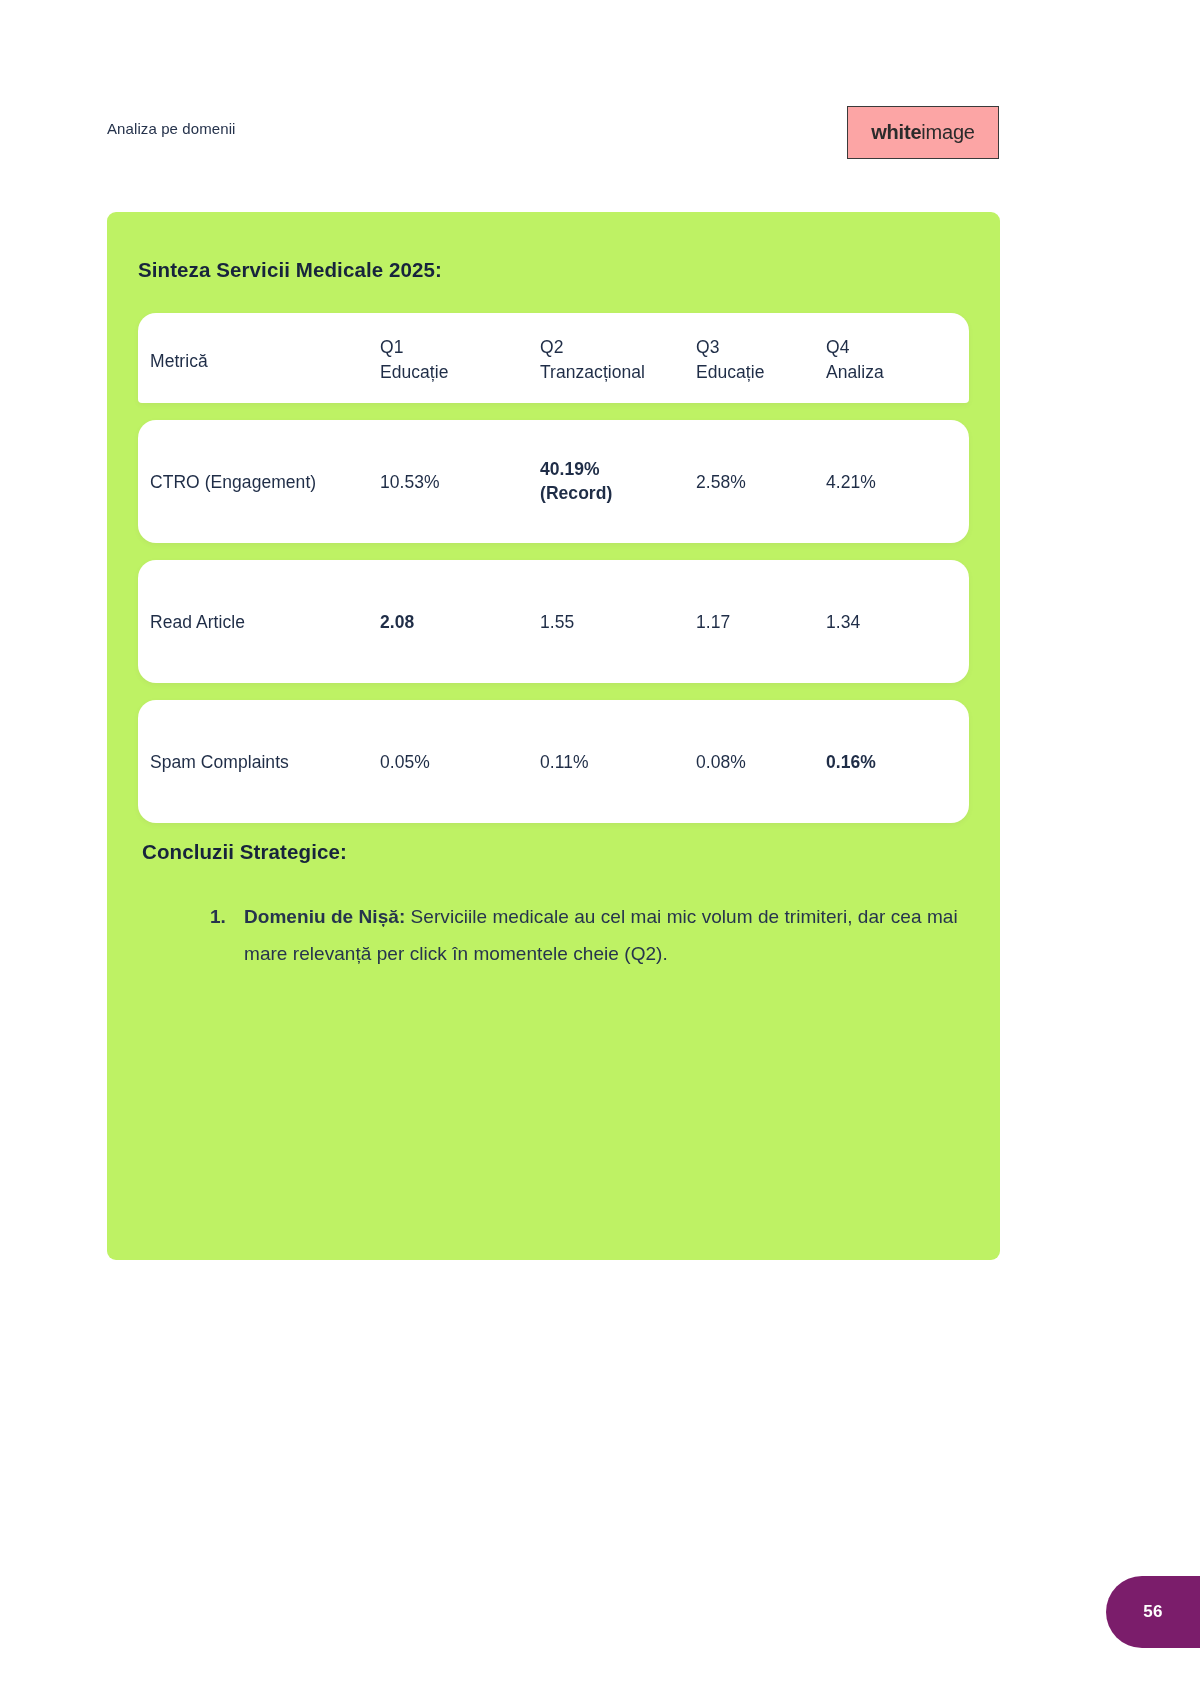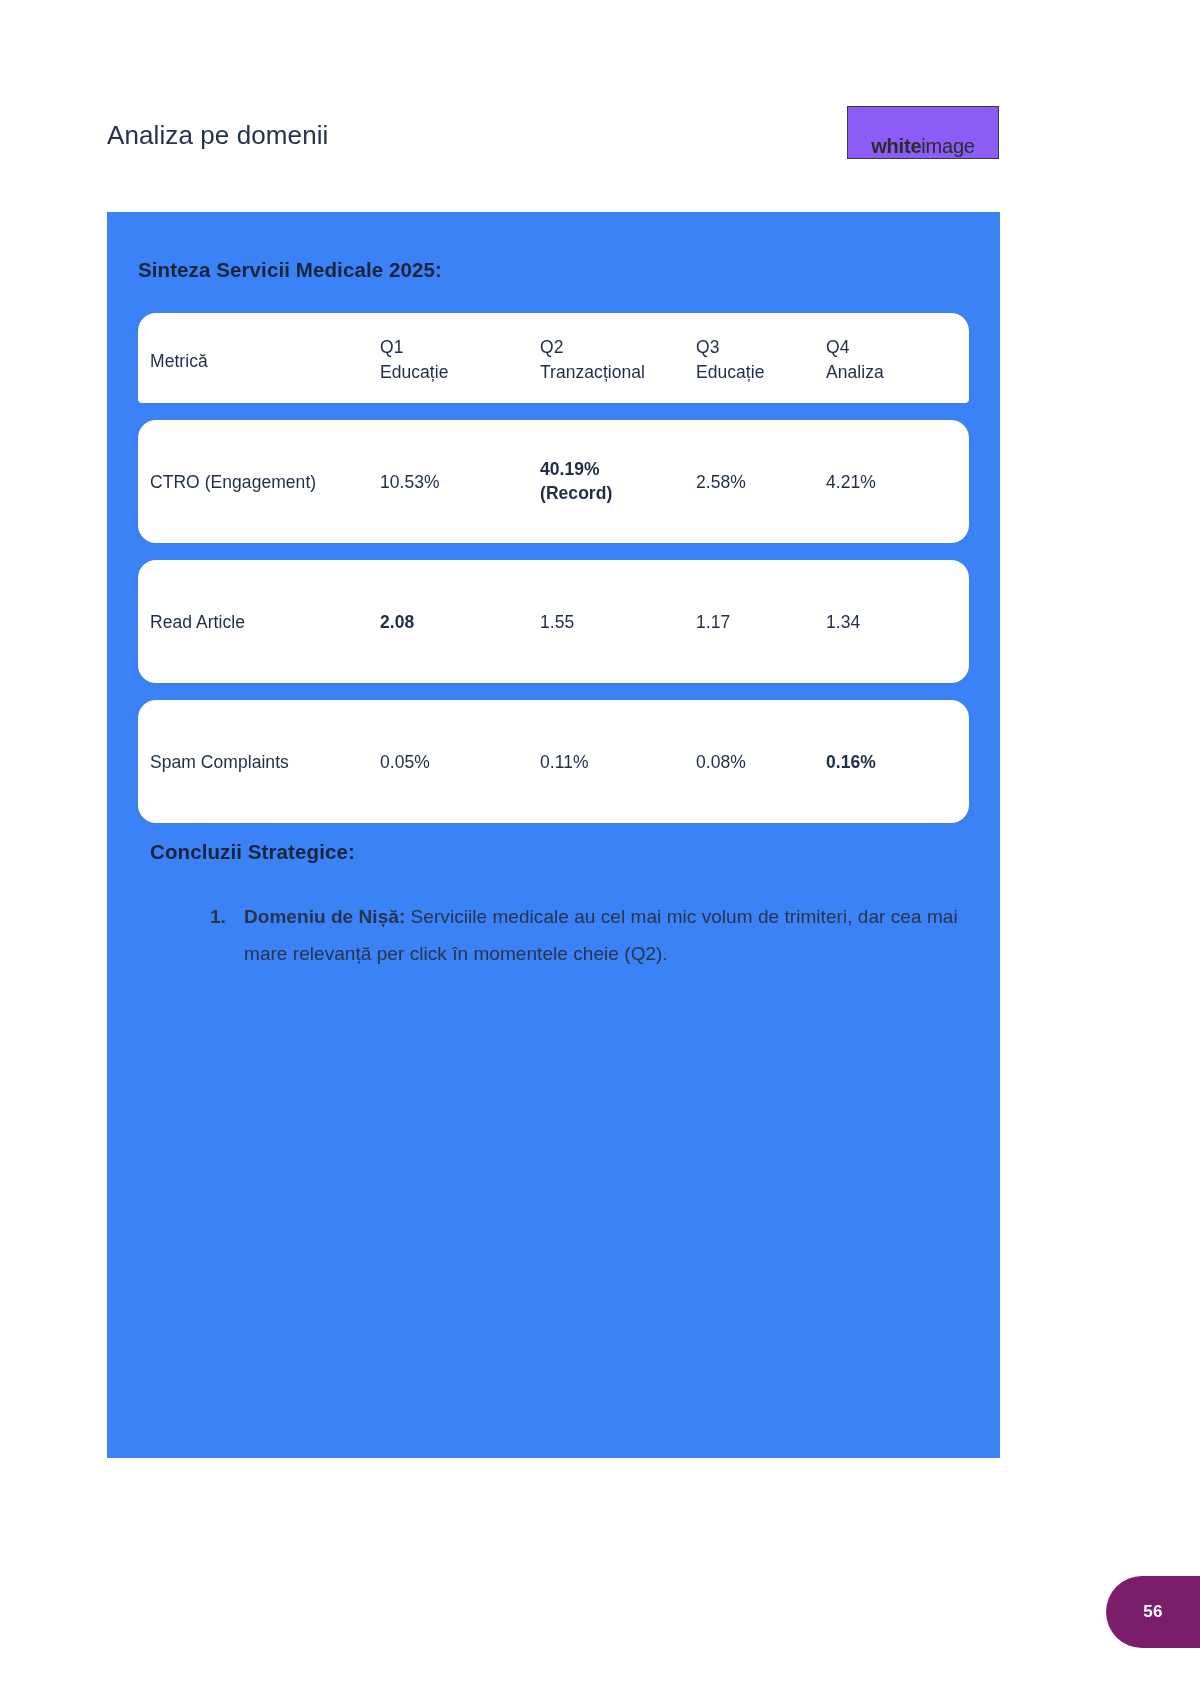--- a/index.html
+++ b/index.html
@@ -21,55 +21,56 @@
     position: absolute;
     left: 0;
     top: 0;
     width: 1200px;
     height: 190px;
   }
   .header-title {
     position: absolute;
     left: 107px;
     top: 120px;
-    font-size: 26px;
+    font-size: 15px;
     color: #25324b;
     letter-spacing: 0.1px;
     white-space: nowrap;
   }
   .logo-box {
     position: absolute;
     left: 847px;
     top: 106px;
     width: 152px;
     height: 53px;
     border: 1.6px solid #3a3a3a;
-    background: #8b5cf6;
+    background: #fca5a5;
     display: flex;
-    align-items: flex-end;
+    align-items: center;
     justify-content: center;
     box-sizing: border-box;
   }
   .logo-text {
     font-size: 20px;
     color: #2b2b2b;
     letter-spacing: -0.2px;
     white-space: nowrap;
   }
   .logo-text .logo-bold { font-weight: 700; }
   .logo-text .logo-light { font-weight: 400; }
 
   
   .panel {
     position: absolute;
     left: 107px;
     top: 212px;
     width: 893px;
-    height: 1246px;
-    background: #3b82f6;
+    height: 1048px;
+    background: #bef264;
+    border-radius: 9px;
   }
   .panel-title {
     position: absolute;
     left: 31px;
     top: 46px;
     font-size: 20.5px;
     font-weight: 700;
     color: #17243c;
     letter-spacing: 0.1px;
     white-space: nowrap;
@@ -139,21 +140,21 @@
     position: absolute;
     left: 31px;
     top: 628px;
     width: 840px;
   }
   .conclusions-title {
     font-size: 20.5px;
     font-weight: 700;
     color: #17243c;
     letter-spacing: 0.1px;
-    margin: 0 0 34px 12px;
+    margin: 0 0 34px 4px;
   }
   .conclusion-item {
     position: relative;
     padding-left: 106px;
     font-size: 19px;
     line-height: 1.95;
     color: #26344d;
     letter-spacing: 0.05px;
   }
   .conclusion-num {

